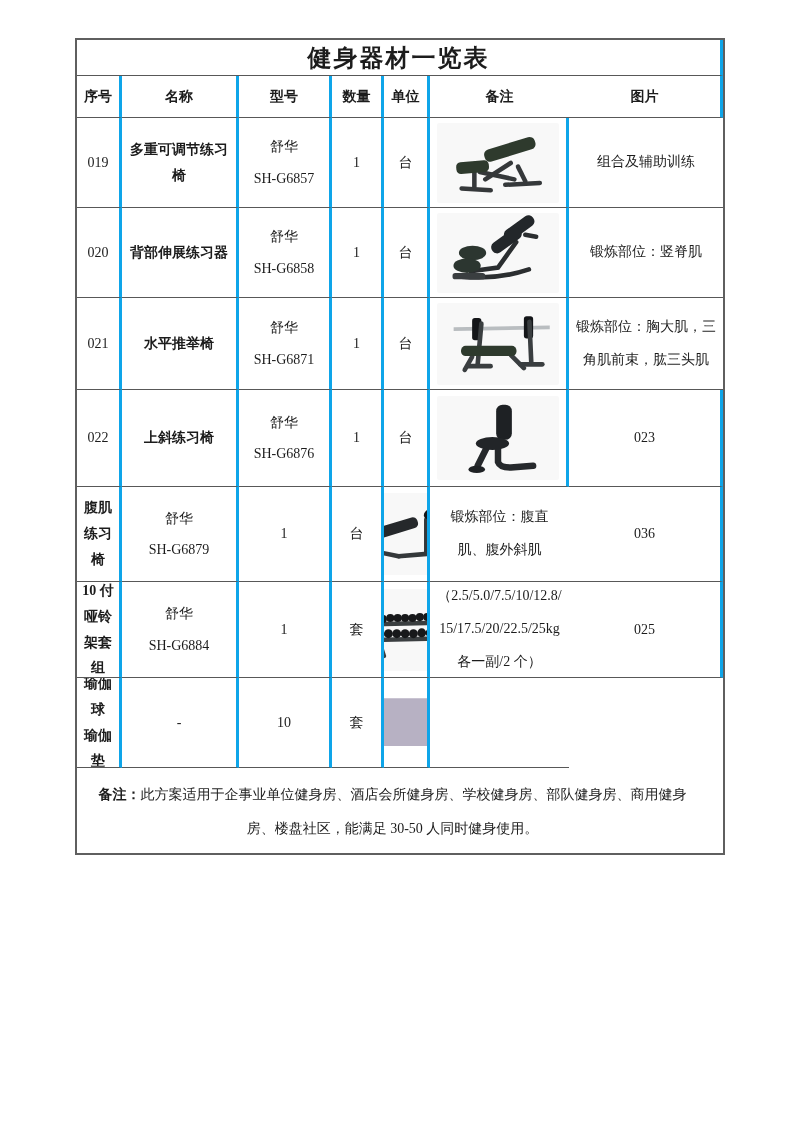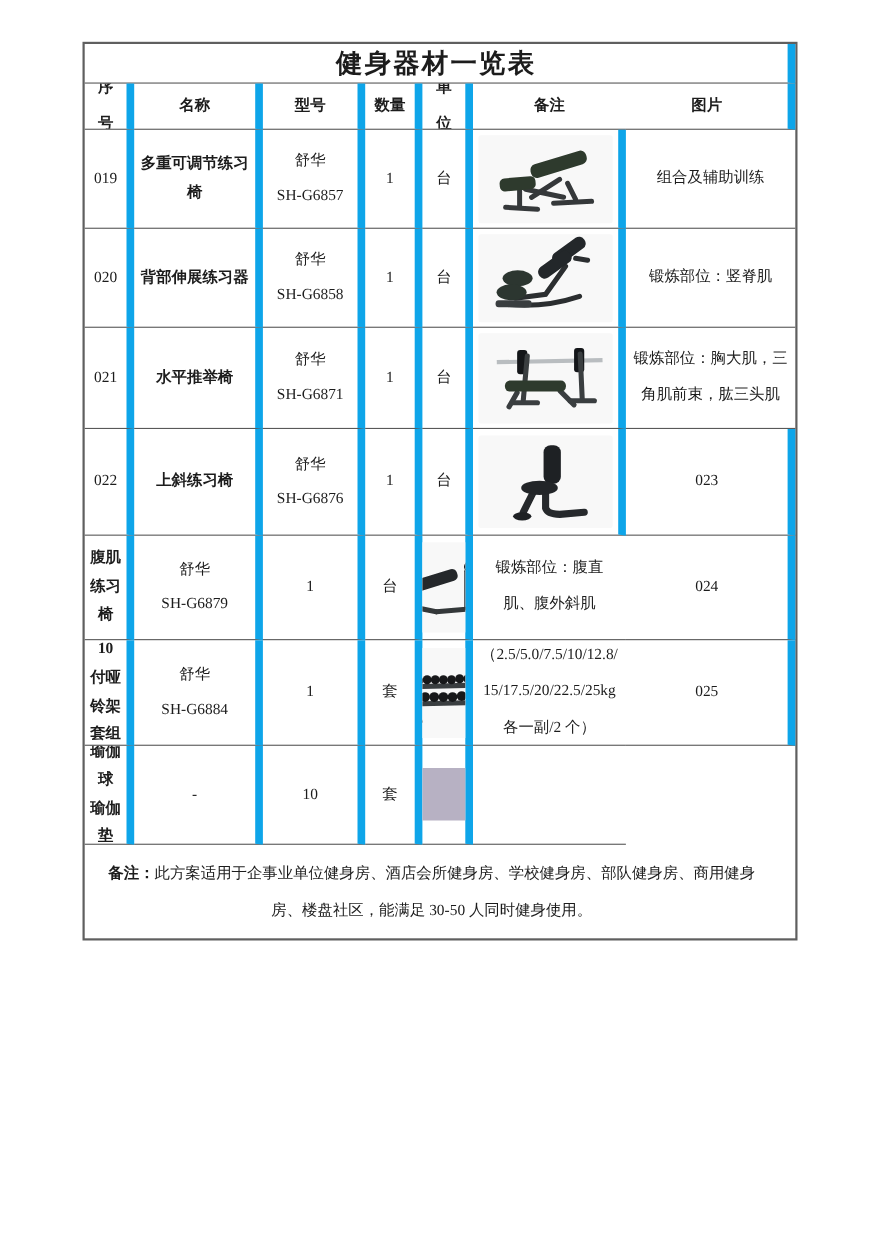--- a/index.html
+++ b/index.html
@@ -2,21 +2,21 @@
 <html><head>
 <meta charset="utf-8">
 <style>
   html,body{margin:0;padding:0;background:#ffffff;}
   .page{position:relative;width:800px;height:1131px;background:#ffffff;overflow:hidden;
         font-family:"Liberation Serif","DejaVu Serif",serif;color:#1c1c1c;}
   .tbl{position:absolute;left:75px;top:38px;width:650px;box-sizing:border-box;
        border:2px solid #5f5f5f;background:#fff;display:grid;
        grid-template-columns:45px 117px 93px 52px 46px 139px auto;
        grid-template-rows:36px 42px 90px 90px 92px 97px 95px 96px 90px auto;}
-  .c{border-right:7px solid #0ea5e9;border-bottom:1px solid #585858;
+  .c{border-right:3px solid #0ea5e9;border-bottom:1px solid #585858;
      display:flex;align-items:center;justify-content:center;text-align:center;
      font-size:14px;line-height:2.25;overflow:hidden;box-sizing:border-box;padding:0 6px;}
   .c.last{border-right:none;}
   .span-all{grid-column:1 / -1;}
   .title{font-size:24px;font-weight:bold;letter-spacing:2px;line-height:1;}
   .hdr{font-weight:bold;}
   .pre{white-space:pre-line;}
   .name{padding:0 5px;line-height:1.85;font-weight:bold;}
   .remark{line-height:2.35;padding:0 7px;}
   .breakall{word-break:break-all;}
@@ -152,21 +152,21 @@
           </g>
           <rect x="14" y="34" width="66" height="12" rx="5" fill="#25282b" transform="rotate(-17 47 40)"></rect>
           <rect x="6" y="56" width="30" height="11" rx="5" fill="#25282b" transform="rotate(-4 21 61)"></rect>
           <ellipse cx="94" cy="22" rx="9" ry="6" fill="#141619" transform="rotate(-20 94 22)"></ellipse>
           <ellipse cx="103" cy="31" rx="9" ry="6" fill="#141619" transform="rotate(-20 103 31)"></ellipse>
         </svg>
       </span>
     </div>
     <div class="c last remark">锻炼部位：腹直肌、腹外斜肌</div>
 
-    <div class="c">024</div>
+    <div class="c">036</div>
     <div class="c name">10 付哑铃架套组</div>
     <div class="c pre">舒华
 SH-G6884</div>
     <div class="c">1</div>
     <div class="c">套</div>
     <div class="c">
       <span class="imgbox">
         <svg width="122" height="82" viewBox="0 0 132 88">
           <g stroke="#3a3e40" stroke-width="5" fill="none" stroke-linecap="round">
             <path d="M28 30 L18 74"></path>

